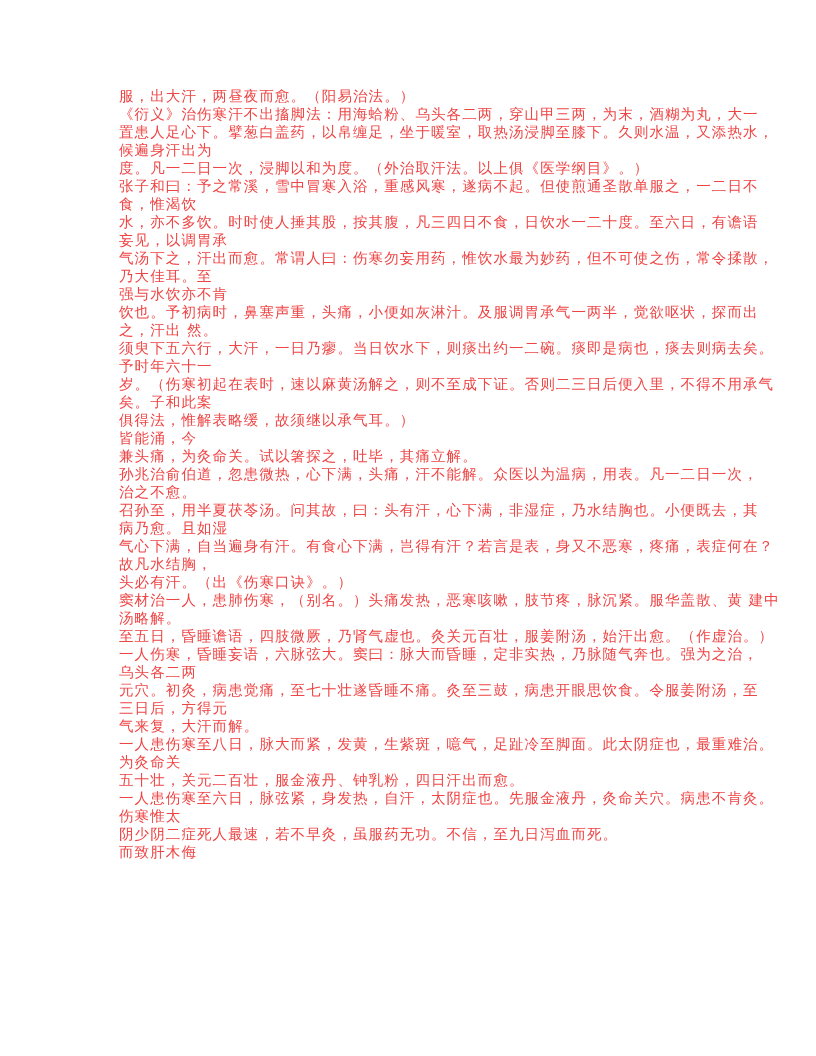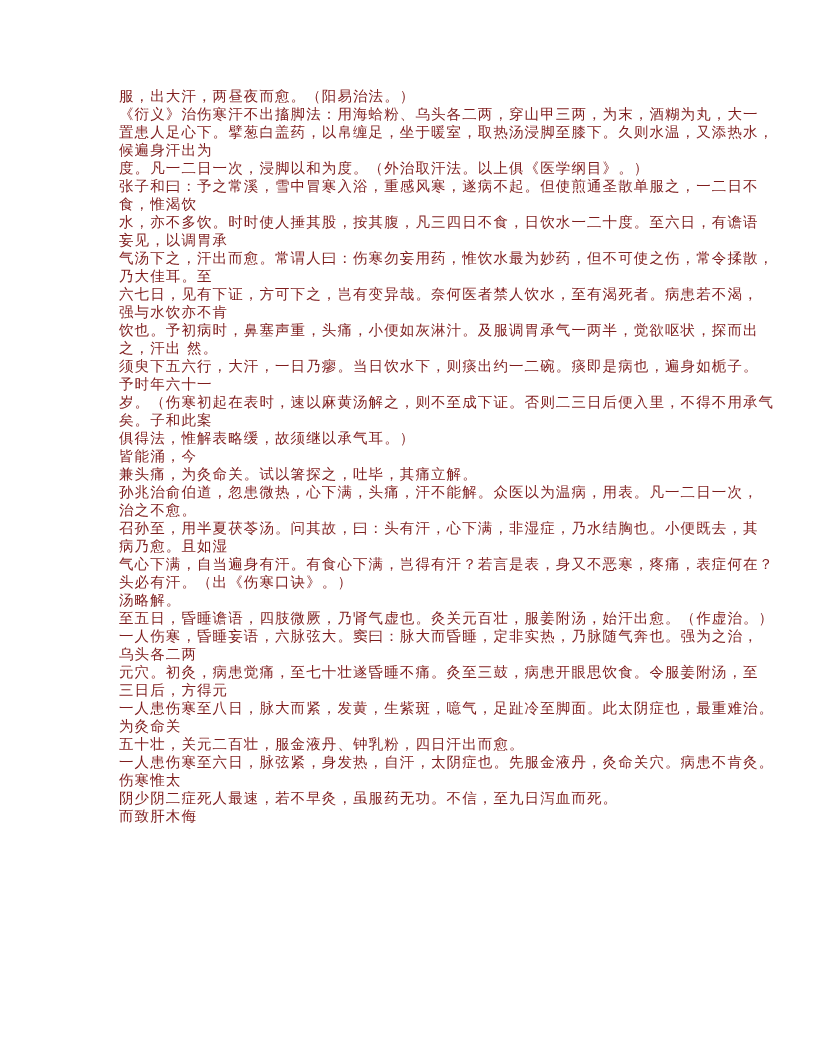--- a/index.html
+++ b/index.html
@@ -11,21 +11,21 @@
       width: 816px;
       height: 1056px;
       position: relative;
       overflow: hidden;
     }
     .page {
       position: absolute;
       left: 119px;
       top: 87px;
       width: 580px;
-      color: #7f1d1d;
+      color: #ef4444;
       font-family: "DejaVu Sans", "Liberation Sans", sans-serif;
       font-size: 14.5px;
       line-height: 18px;
     }
     .line {
       display: block;
       white-space: nowrap;
       height: 18px;
       letter-spacing: 1.1px;
     }
@@ -38,43 +38,45 @@
   <span class="line">《衍义》治伤寒汗不出搐脚法：用海蛤粉、乌头各二两，穿山甲三两，为末，酒糊为丸，大一</span>
   <span class="line">置患人足心下。擘葱白盖药，以帛缠足，坐于暖室，取热汤浸脚至膝下。久则水温，又添热水，</span>
   <span class="line">候遍身汗出为</span>
   <span class="line">度。凡一二日一次，浸脚以和为度。（外治取汗法。以上俱《医学纲目》。）</span>
   <span class="line">张子和曰：予之常溪，雪中冒寒入浴，重感风寒，遂病不起。但使煎通圣散单服之，一二日不</span>
   <span class="line">食，惟渴饮</span>
   <span class="line">水，亦不多饮。时时使人捶其股，按其腹，凡三四日不食，日饮水一二十度。至六日，有谵语</span>
   <span class="line">妄见，以调胃承</span>
   <span class="line">气汤下之，汗出而愈。常谓人曰：伤寒勿妄用药，惟饮水最为妙药，但不可使之伤，常令揉散，</span>
   <span class="line">乃大佳耳。至</span>
-  <span class="line">六七日，见有下证，方可下之，岂有变异哉。奈何医者禁人饮水，至有渴死者。病患若不渴，</span>
   <span class="line">强与水饮亦不肯</span>
   <span class="line">饮也。予初病时，鼻塞声重，头痛，小便如灰淋汁。及服调胃承气一两半，觉欲呕状，探而出</span>
   <span class="line">之，汗出 然。</span>
-  <span class="line">须臾下五六行，大汗，一日乃瘳。当日饮水下，则痰出约一二碗。痰即是病也，遍身如栀子。</span>
+  <span class="line">须臾下五六行，大汗，一日乃瘳。当日饮水下，则痰出约一二碗。痰即是病也，痰去则病去矣。</span>
   <span class="line">予时年六十一</span>
   <span class="line">岁。（伤寒初起在表时，速以麻黄汤解之，则不至成下证。否则二三日后便入里，不得不用承气</span>
   <span class="line">矣。子和此案</span>
   <span class="line">俱得法，惟解表略缓，故须继以承气耳。）</span>
   <span class="line">皆能涌，今</span>
   <span class="line">兼头痛，为灸命关。试以箸探之，吐毕，其痛立解。</span>
   <span class="line">孙兆治俞伯道，忽患微热，心下满，头痛，汗不能解。众医以为温病，用表。凡一二日一次，</span>
   <span class="line">治之不愈。</span>
   <span class="line">召孙至，用半夏茯苓汤。问其故，曰：头有汗，心下满，非湿症，乃水结胸也。小便既去，其</span>
   <span class="line">病乃愈。且如湿</span>
   <span class="line">气心下满，自当遍身有汗。有食心下满，岂得有汗？若言是表，身又不恶寒，疼痛，表症何在？</span>
+  <span class="line">故凡水结胸，</span>
   <span class="line">头必有汗。（出《伤寒口诀》。）</span>
+  <span class="line">窦材治一人，患肺伤寒，（别名。）头痛发热，恶寒咳嗽，肢节疼，脉沉紧。服华盖散、黄 建中</span>
   <span class="line">汤略解。</span>
   <span class="line">至五日，昏睡谵语，四肢微厥，乃肾气虚也。灸关元百壮，服姜附汤，始汗出愈。（作虚治。）</span>
   <span class="line">一人伤寒，昏睡妄语，六脉弦大。窦曰：脉大而昏睡，定非实热，乃脉随气奔也。强为之治，</span>
   <span class="line">乌头各二两</span>
   <span class="line">元穴。初灸，病患觉痛，至七十壮遂昏睡不痛。灸至三鼓，病患开眼思饮食。令服姜附汤，至</span>
   <span class="line">三日后，方得元</span>
+  <span class="line">气来复，大汗而解。</span>
   <span class="line">一人患伤寒至八日，脉大而紧，发黄，生紫斑，噫气，足趾冷至脚面。此太阴症也，最重难治。</span>
   <span class="line">为灸命关</span>
   <span class="line">五十壮，关元二百壮，服金液丹、钟乳粉，四日汗出而愈。</span>
   <span class="line">一人患伤寒至六日，脉弦紧，身发热，自汗，太阴症也。先服金液丹，灸命关穴。病患不肯灸。</span>
   <span class="line">伤寒惟太</span>
   <span class="line">阴少阴二症死人最速，若不早灸，虽服药无功。不信，至九日泻血而死。</span>
   <span class="line">而致肝木侮</span>
 </div>
 
 </body></html>

